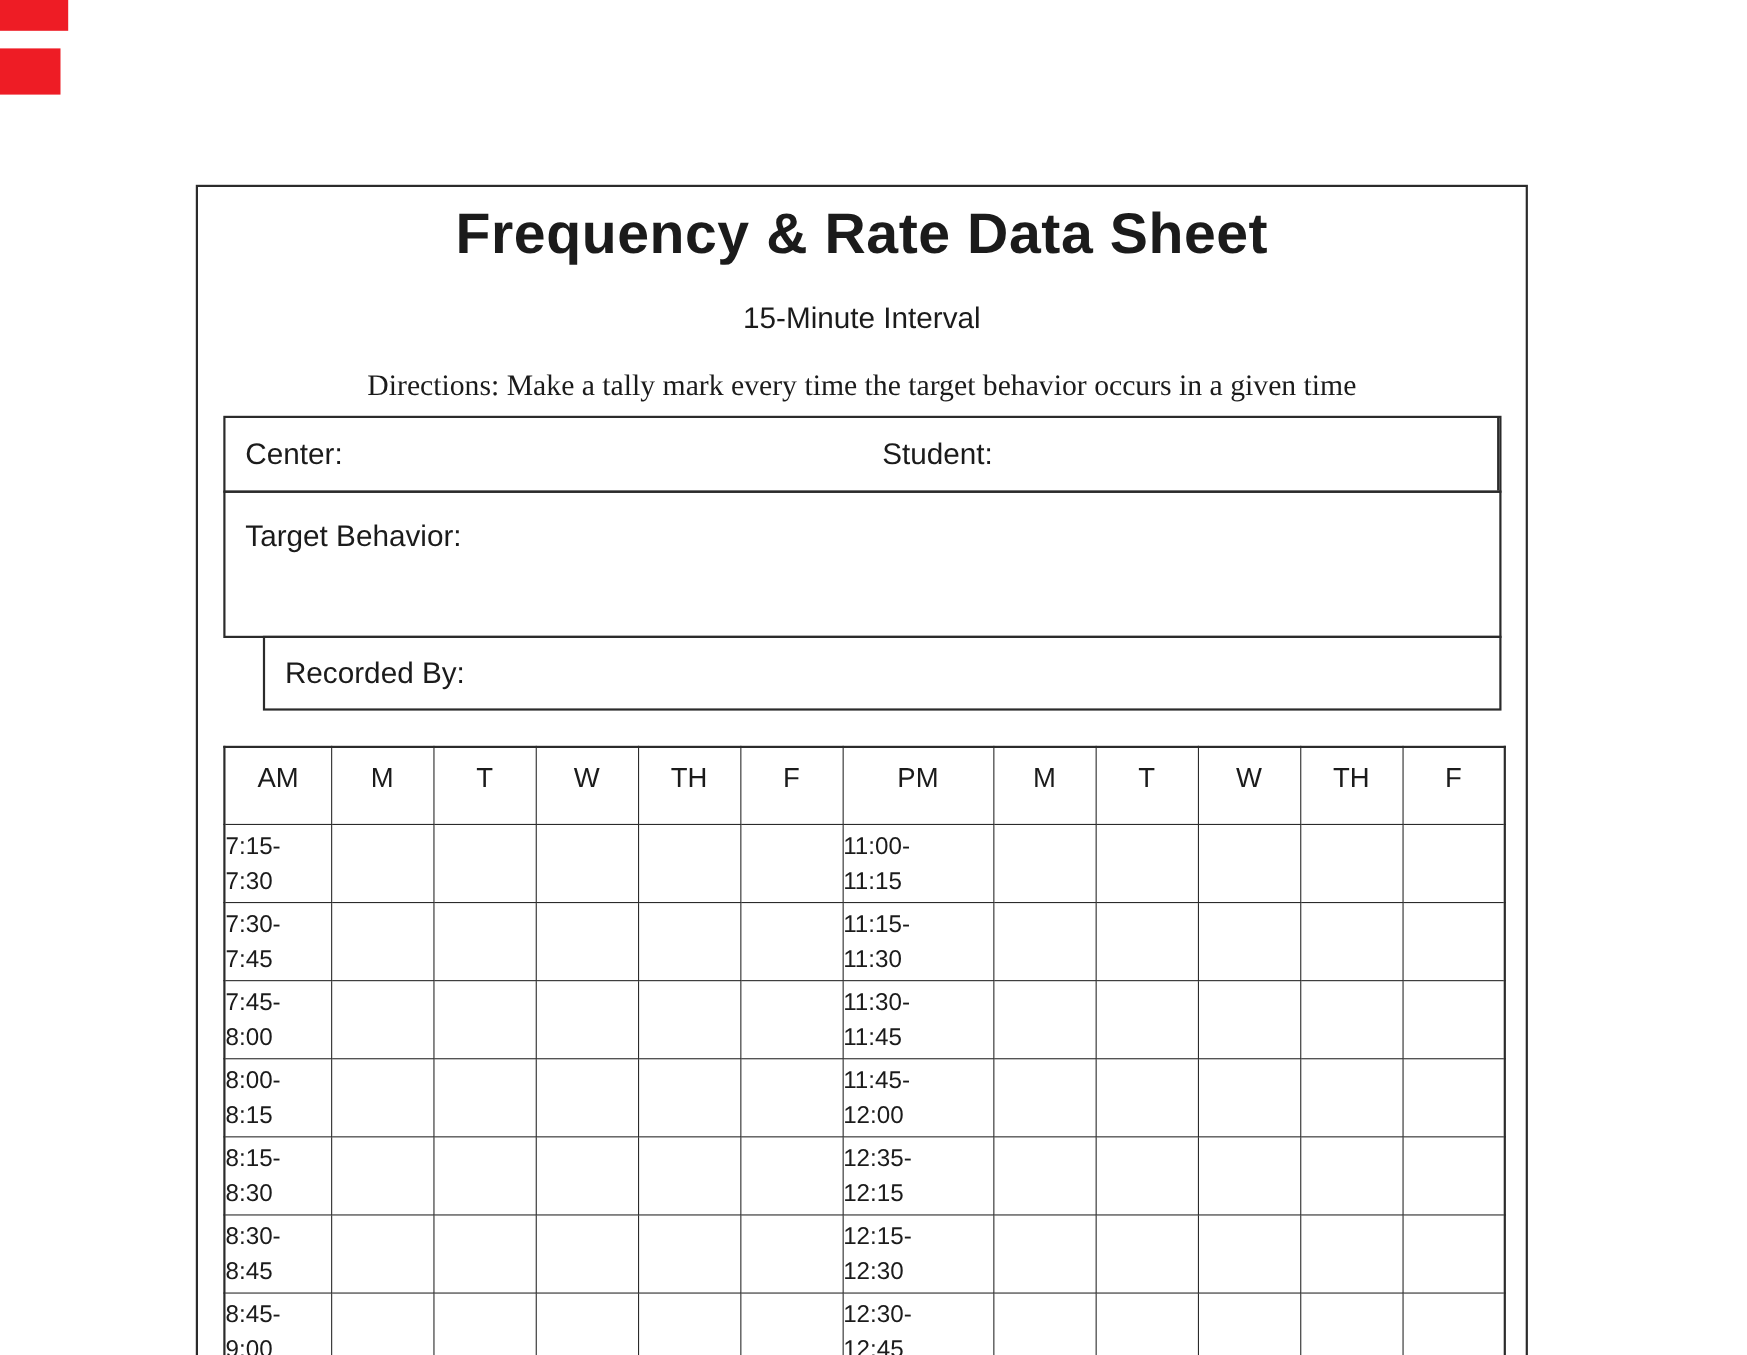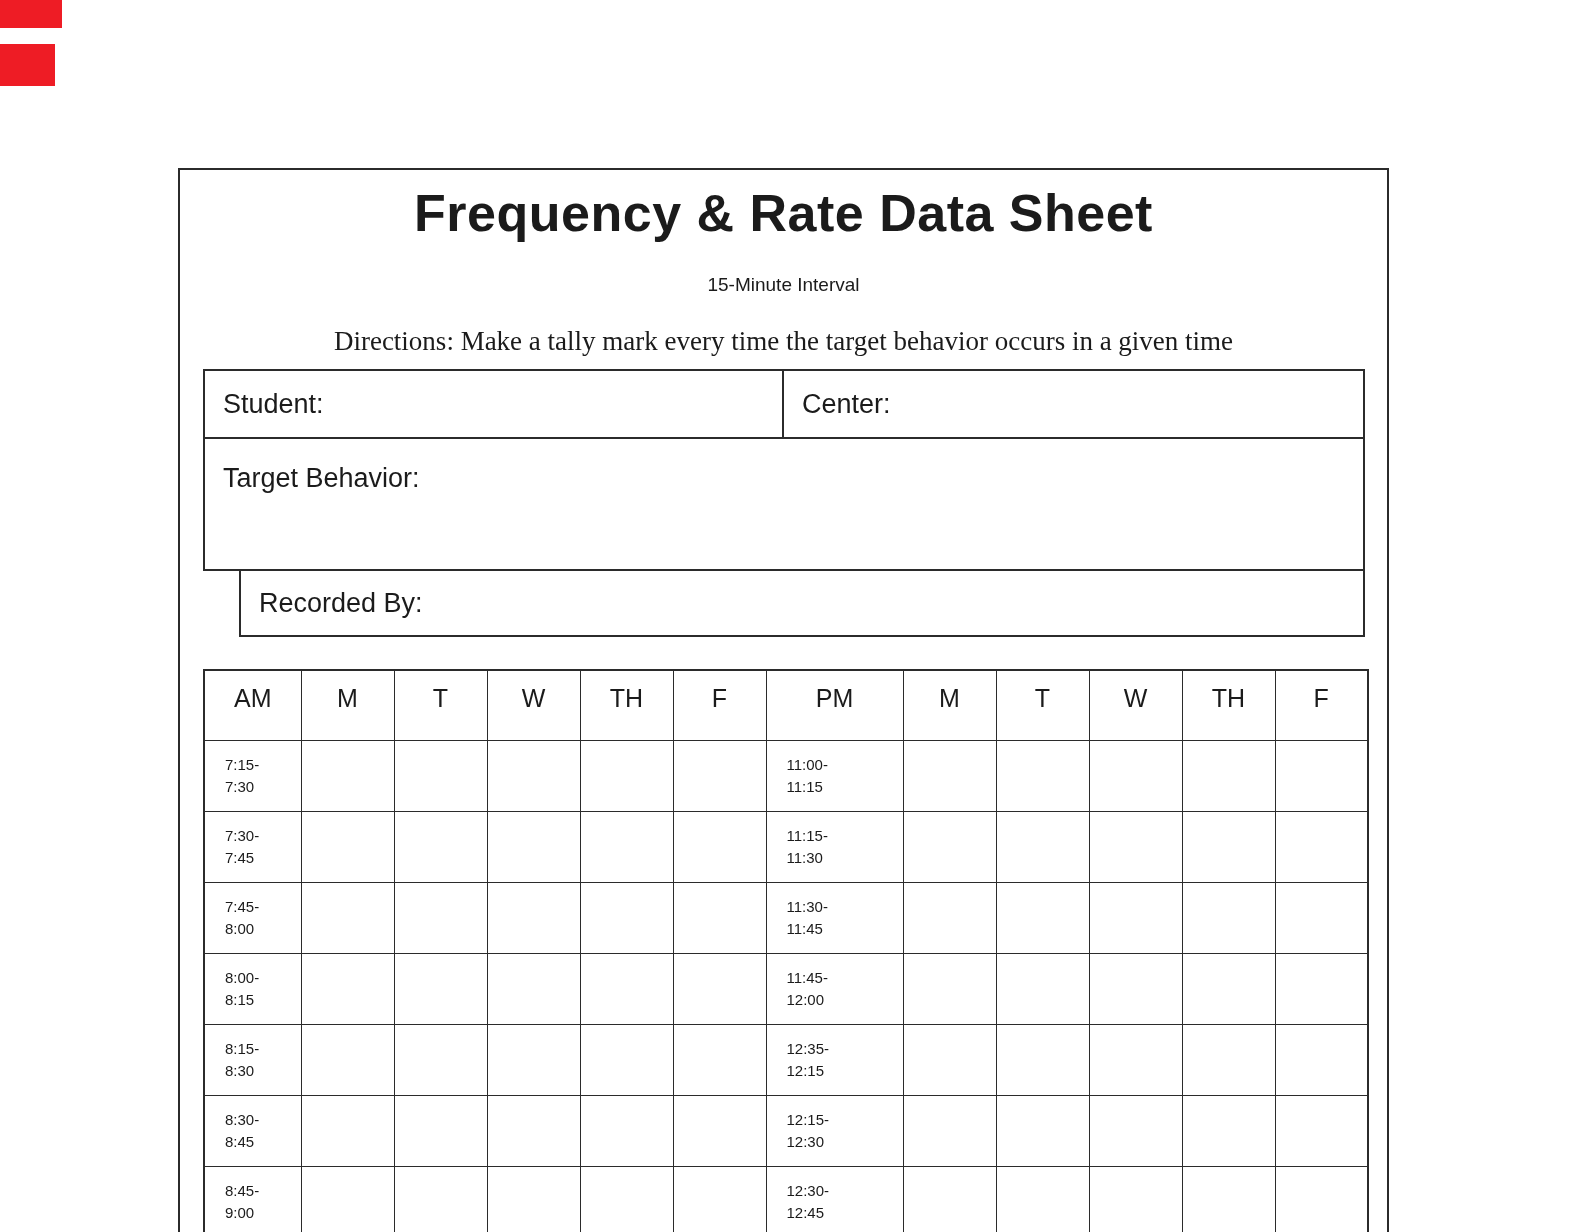--- a/index.html
+++ b/index.html
@@ -32,21 +32,21 @@
     margin:0;
     text-align:center;
     font-size:52px;
     font-weight:bold;
     line-height:1.2;
     letter-spacing:0.5px;
   }
   .subtitle{
     margin-top:30px;
     text-align:center;
-    font-size:19px;
+    font-size:27px;
   }
   .directions{
     margin-top:30px;
     text-align:center;
     font-size:27px;
     padding:0 30px;
     font-family:Liberation Serif, serif;
   }
 
   .info-wrap{margin:12px 22px 0 23px;}
@@ -96,46 +96,46 @@
     font-size:25px;
     font-weight:normal;
     text-align:center;
     vertical-align:middle;
     padding-bottom:16px;
   }
   table.data-grid td{
     height:71px;
   }
   td.time{
-    font-size:15px;
+    font-size:22px;
     line-height:1.45;
-    padding-left:20px;
+    padding-left:0;
     white-space:pre-line;
     vertical-align:middle;
   }
 </style>
 </head>
 <body>
 
 <div class="red-mark red-mark-1"></div>
 <div class="red-mark red-mark-2"></div>
 
 <div class="sheet">
 
   <h1 class="title">Frequency &amp; Rate Data Sheet</h1>
   <div class="subtitle">15-Minute Interval</div>
   <div class="directions">Directions: Make a tally mark every time the target behavior occurs in a given time</div>
 
   <div class="info-wrap">
     <div class="info-row">
+      <div class="info-cell right">
+        <span>Center:</span>
+      </div>
       <div class="info-cell left">
         <span>Student:</span>
-      </div>
-      <div class="info-cell right">
-        <span>Center:</span>
       </div>
     </div>
     <div class="target-box">
       <span>Target Behavior:</span>
     </div>
     <div class="recorded-box">
       <span>Recorded By:</span>
     </div>
   </div>
 

